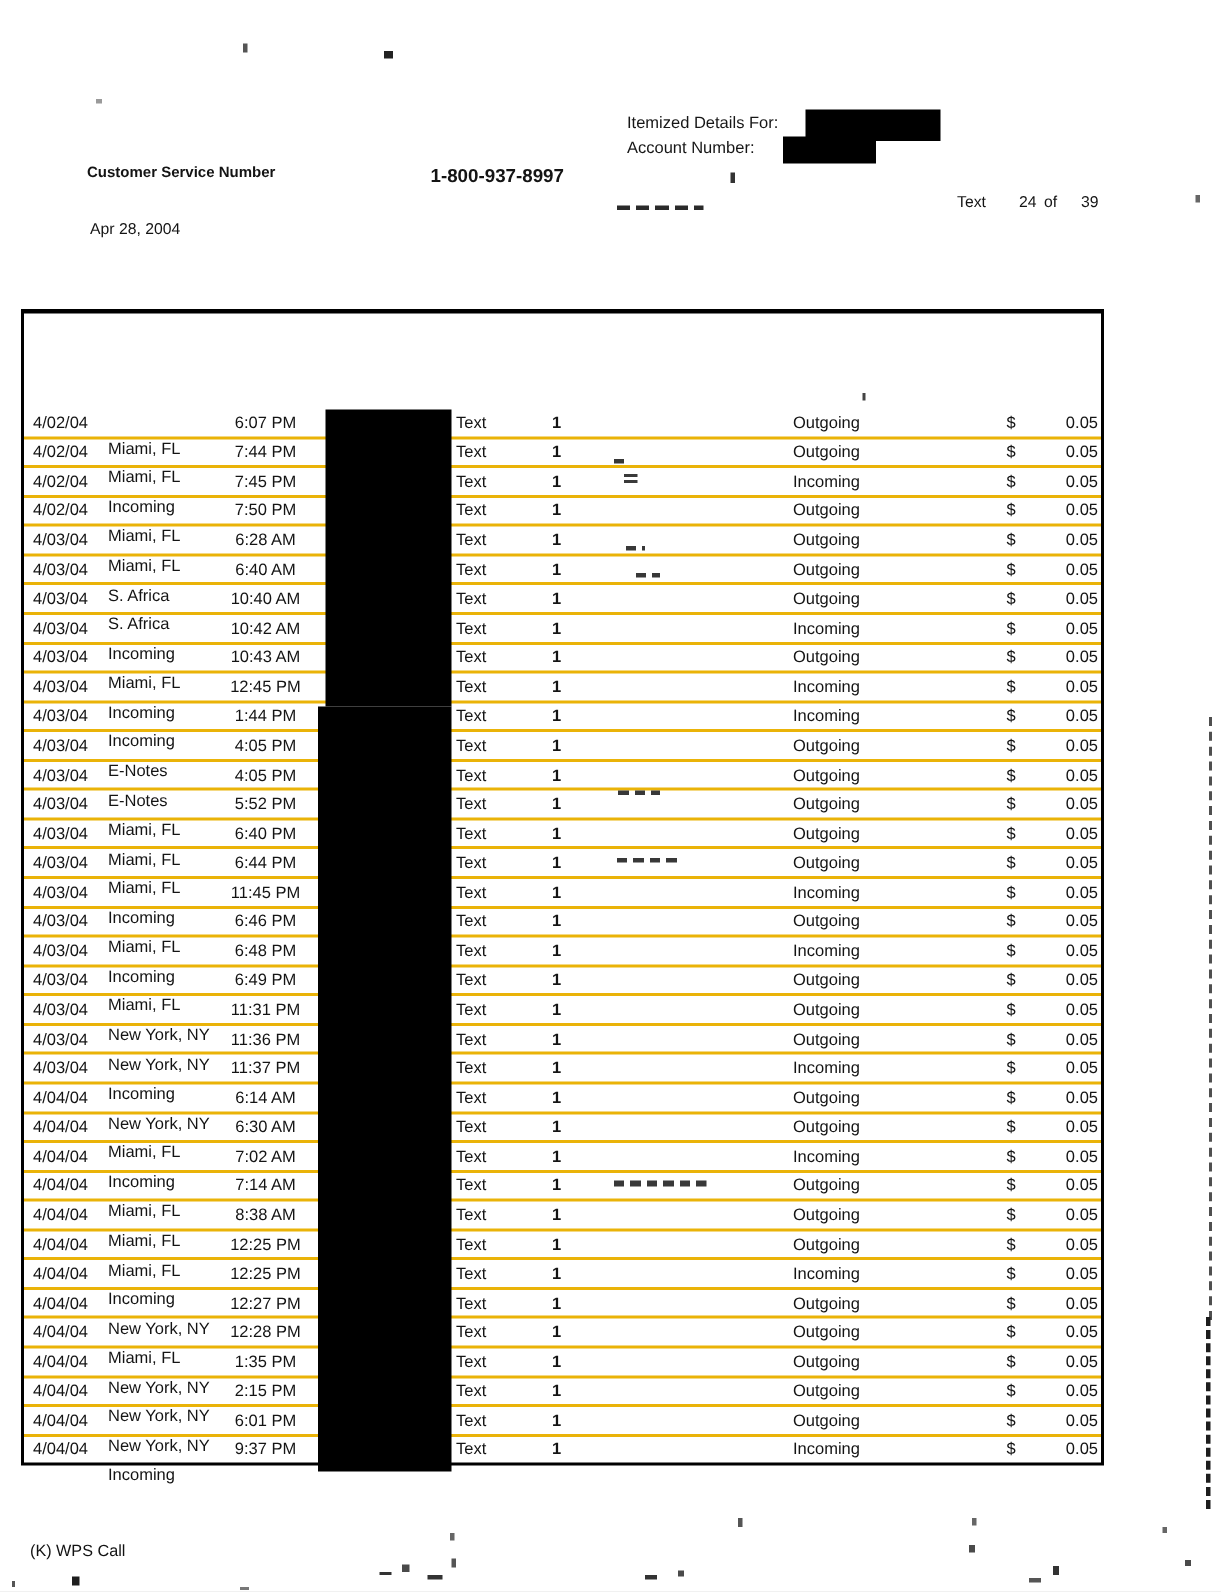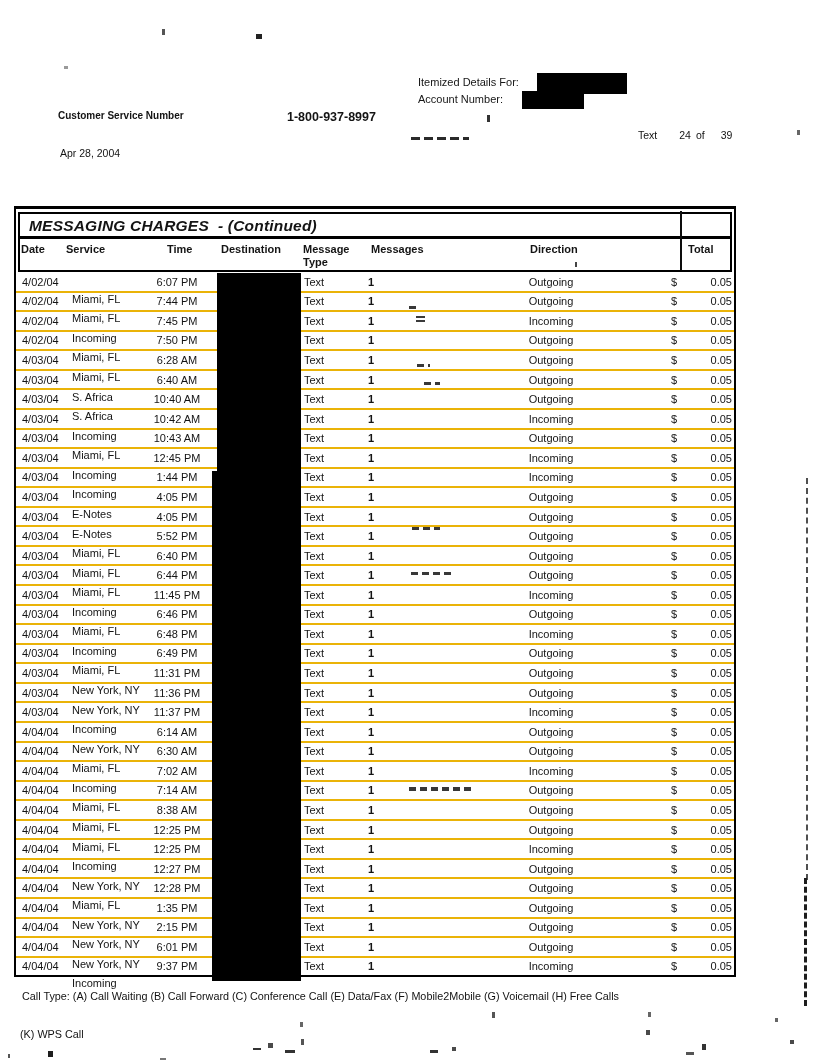--- a/index.html
+++ b/index.html
@@ -80,34 +80,20 @@
     <span style="width:22px;"></span>
     <span>24</span>
     <span style="width:5px;"></span>
     <span>of</span>
     <span style="width:16px;"></span>
     <span>39</span>
   </div>
   <div class="scribble"></div>
 
   <div class="table-outer">
-    <div class="head-box">
-      <div class="title-row">MESSAGING CHARGES  - (Continued)</div>
-      <div class="header-row">
-        <span class="h h-date">Date</span>
-        <span class="h h-service">Service</span>
-        <span class="h h-time">Time</span>
-        <span class="h h-dest">Destination</span>
-        <span class="h h-msgtype">Message Type</span>
-        <span class="h h-msgs">Messages</span>
-        <span class="h h-dir">Direction</span>
-        <span class="h h-total">Total</span>
-        <span class="h-vline"></span>
-      </div>
-    </div>
     <div class="rows">
       <div class="dest-bar1"></div>
       <div class="dest-bar2"></div>
 
   <div class="row">
     <span class="c-date">4/02/04</span>
     <span class="c-service">Miami, FL</span>
     <span class="c-time">6:07 PM</span>
     <span class="c-msgtype">Text</span>
     <span class="c-msgs">1</span>
@@ -496,21 +482,20 @@
     <span class="c-time">9:37 PM</span>
     <span class="c-msgtype">Text</span>
     <span class="c-msgs">1</span>
     <span class="c-dir">Incoming</span>
     <span class="c-cur">$</span>
     <span class="c-amt">0.05</span>
   </div>
 </div>
   </div>
 
-  <div class="legend">Call Type: (A) Call Waiting (B) Call Forward (C) Conference Call (E) Data/Fax (F) Mobile2Mobile (G) Voicemail (H) Free Calls</div>
   <div class="wps">(K) WPS Call</div>
 
   <div class="speck" style="left:64px; top:66px; width:4px; height:3px; background:#9a9a9a;"></div>
   <div class="speck" style="left:162px; top:29px; width:3px; height:6px; background:#555;"></div>
   <div class="speck" style="left:256px; top:34px; width:6px; height:5px; background:#222;"></div>
   <div class="speck" style="left:487px; top:115px; width:3px; height:7px;"></div>
   <div class="speck" style="left:797px; top:130px; width:3px; height:5px; background:#666;"></div>
   <div class="speck" style="left:575px; top:262px; width:2px; height:5px; background:#444;"></div>
 
   <div class="dashmark" style="left:409px; top:306px; width:11px;"></div>

